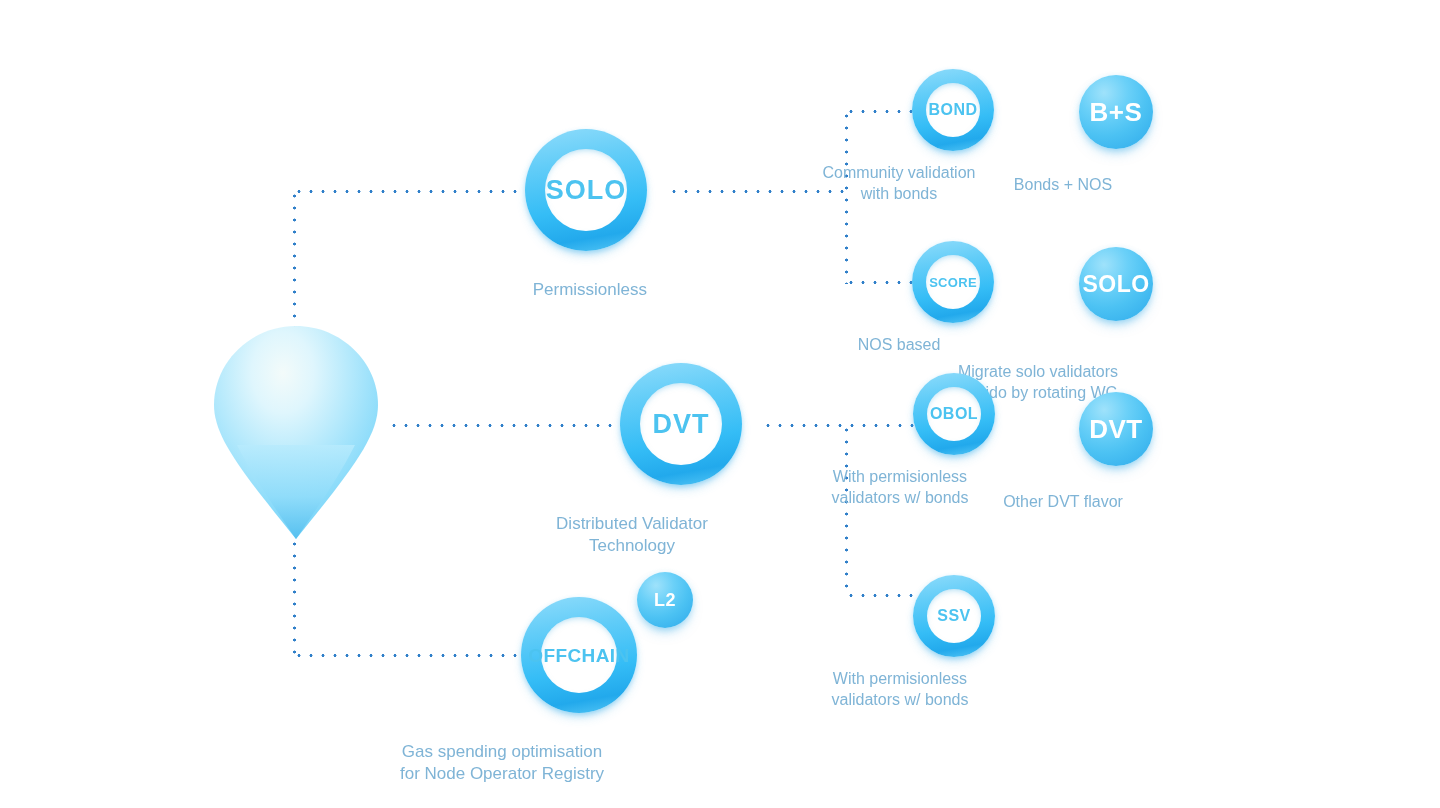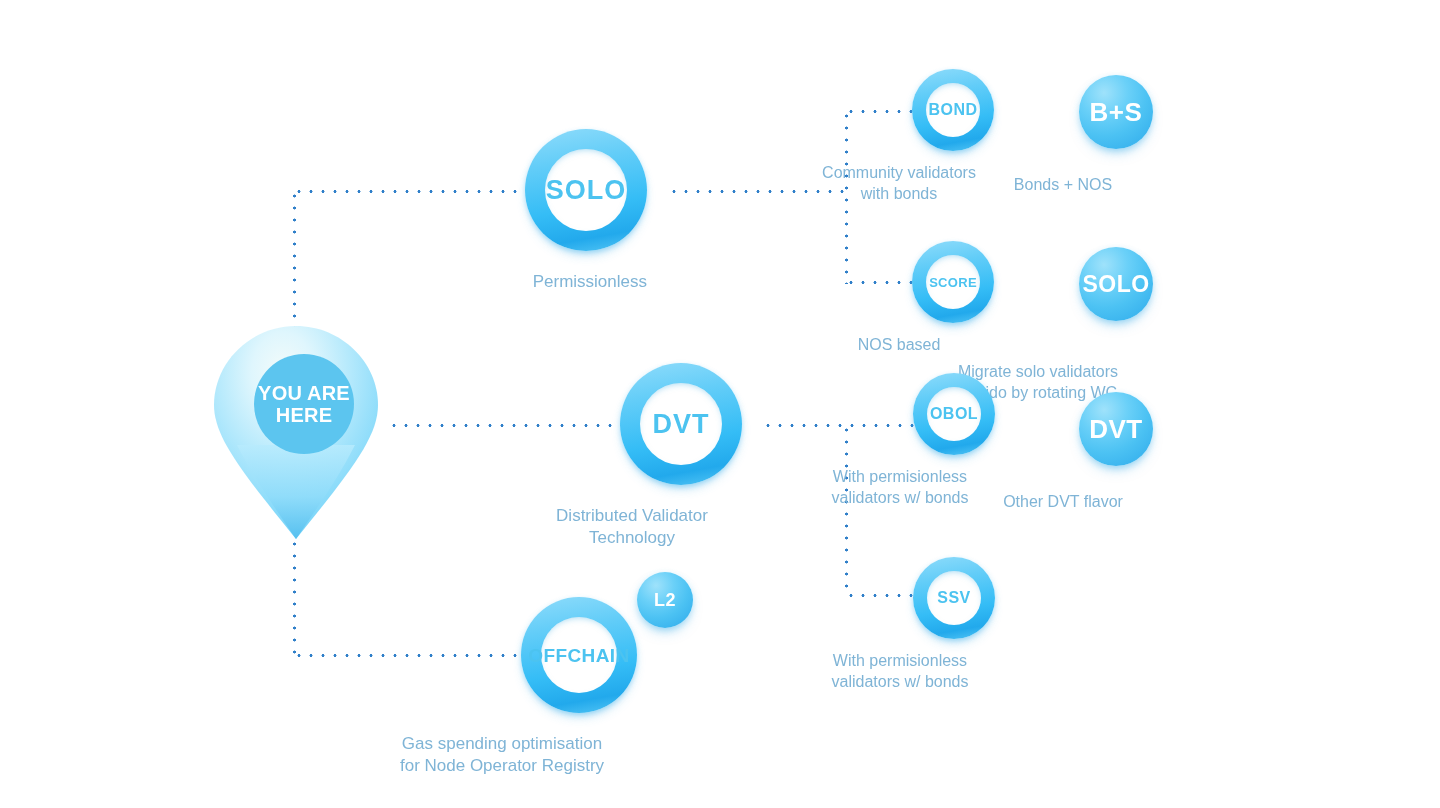--- a/index.html
+++ b/index.html
@@ -114,21 +114,21 @@
     line-height: 1;
     text-align: center;
   }
   .solid-lg { width: 74px; height: 74px; }
   .solid-lg > .solid-label { font-size: 26px; }
   .solid-sm { width: 56px; height: 56px; }
   .solid-sm > .solid-label { font-size: 18px; }
 
   
   .caption {
-    margin-top: 20px;
+    margin-top: 28px;
     color: #7fb4d6;
     font-size: 17px;
     line-height: 1.32;
     text-align: center;
     white-space: pre-line;
   }
   .caption.tight { margin-top: 11px; font-size: 16px; }
 
   
   #pin-wrap {
@@ -208,39 +208,35 @@
           <stop offset="100%" stop-color="#51bdee"></stop>
         </linearGradient>
       </defs>
       <path d="M83 1
                C 38 1 1 37 1 80
                C 1 112 28 146 83 214
                C 138 146 165 112 165 80
                C 165 37 128 1 83 1 Z" fill="url(#pinBody)"></path>
       <path d="M24 120 C 40 152 60 180 83 214 C 106 180 126 152 142 120 Z" fill="url(#pinTail)" opacity="0.85"></path>
     </svg>
-    <div id="pin-inner">
-      <span class="pin-text">YOU ARE
-HERE</span>
-    </div>
   </div>
 
 
   <div class="node" style="left:525px; top:129px; width:122px;">
     <div class="ring ring-lg">
       <span class="ring-label">SOLO</span>
     </div>
     <div class="caption">Permissionless</div>
   </div>
 
   <div class="node" style="left:912px; top:69px; width:82px;">
     <div class="ring ring-md">
       <span class="ring-label">BOND</span>
     </div>
-    <div class="caption tight" style="width:190px; margin-left:-54px;">Community validators
+    <div class="caption tight" style="width:190px; margin-left:-54px;">Community validation
 with bonds</div>
   </div>
 
   <div class="node" style="left:912px; top:241px; width:82px;">
     <div class="ring ring-md small-type">
       <span class="ring-label">SCORE</span>
     </div>
     <div class="caption tight" style="width:190px; margin-left:-54px;">NOS based</div>
   </div>
 
@@ -275,21 +271,21 @@
 validators w/ bonds</div>
   </div>
 
   <div class="node" style="left:1079px; top:392px; width:74px;">
     <div class="solid solid-lg">
       <span class="solid-label">DVT</span>
     </div>
     <div class="caption tight" style="width:180px; margin-left:-53px; margin-top:25px;">Other DVT flavor</div>
   </div>
 
-  <div class="node" style="left:913px; top:557px; width:82px;">
+  <div class="node" style="left:913px; top:575px; width:82px;">
     <div class="ring ring-md">
       <span class="ring-label">SSV</span>
     </div>
     <div class="caption tight" style="width:190px; margin-left:-54px;">With permisionless
 validators w/ bonds</div>
   </div>
 
   <div class="node" style="left:521px; top:597px; width:116px;">
     <div class="ring ring-off">
       <span class="ring-label">OFFCHAIN</span>

